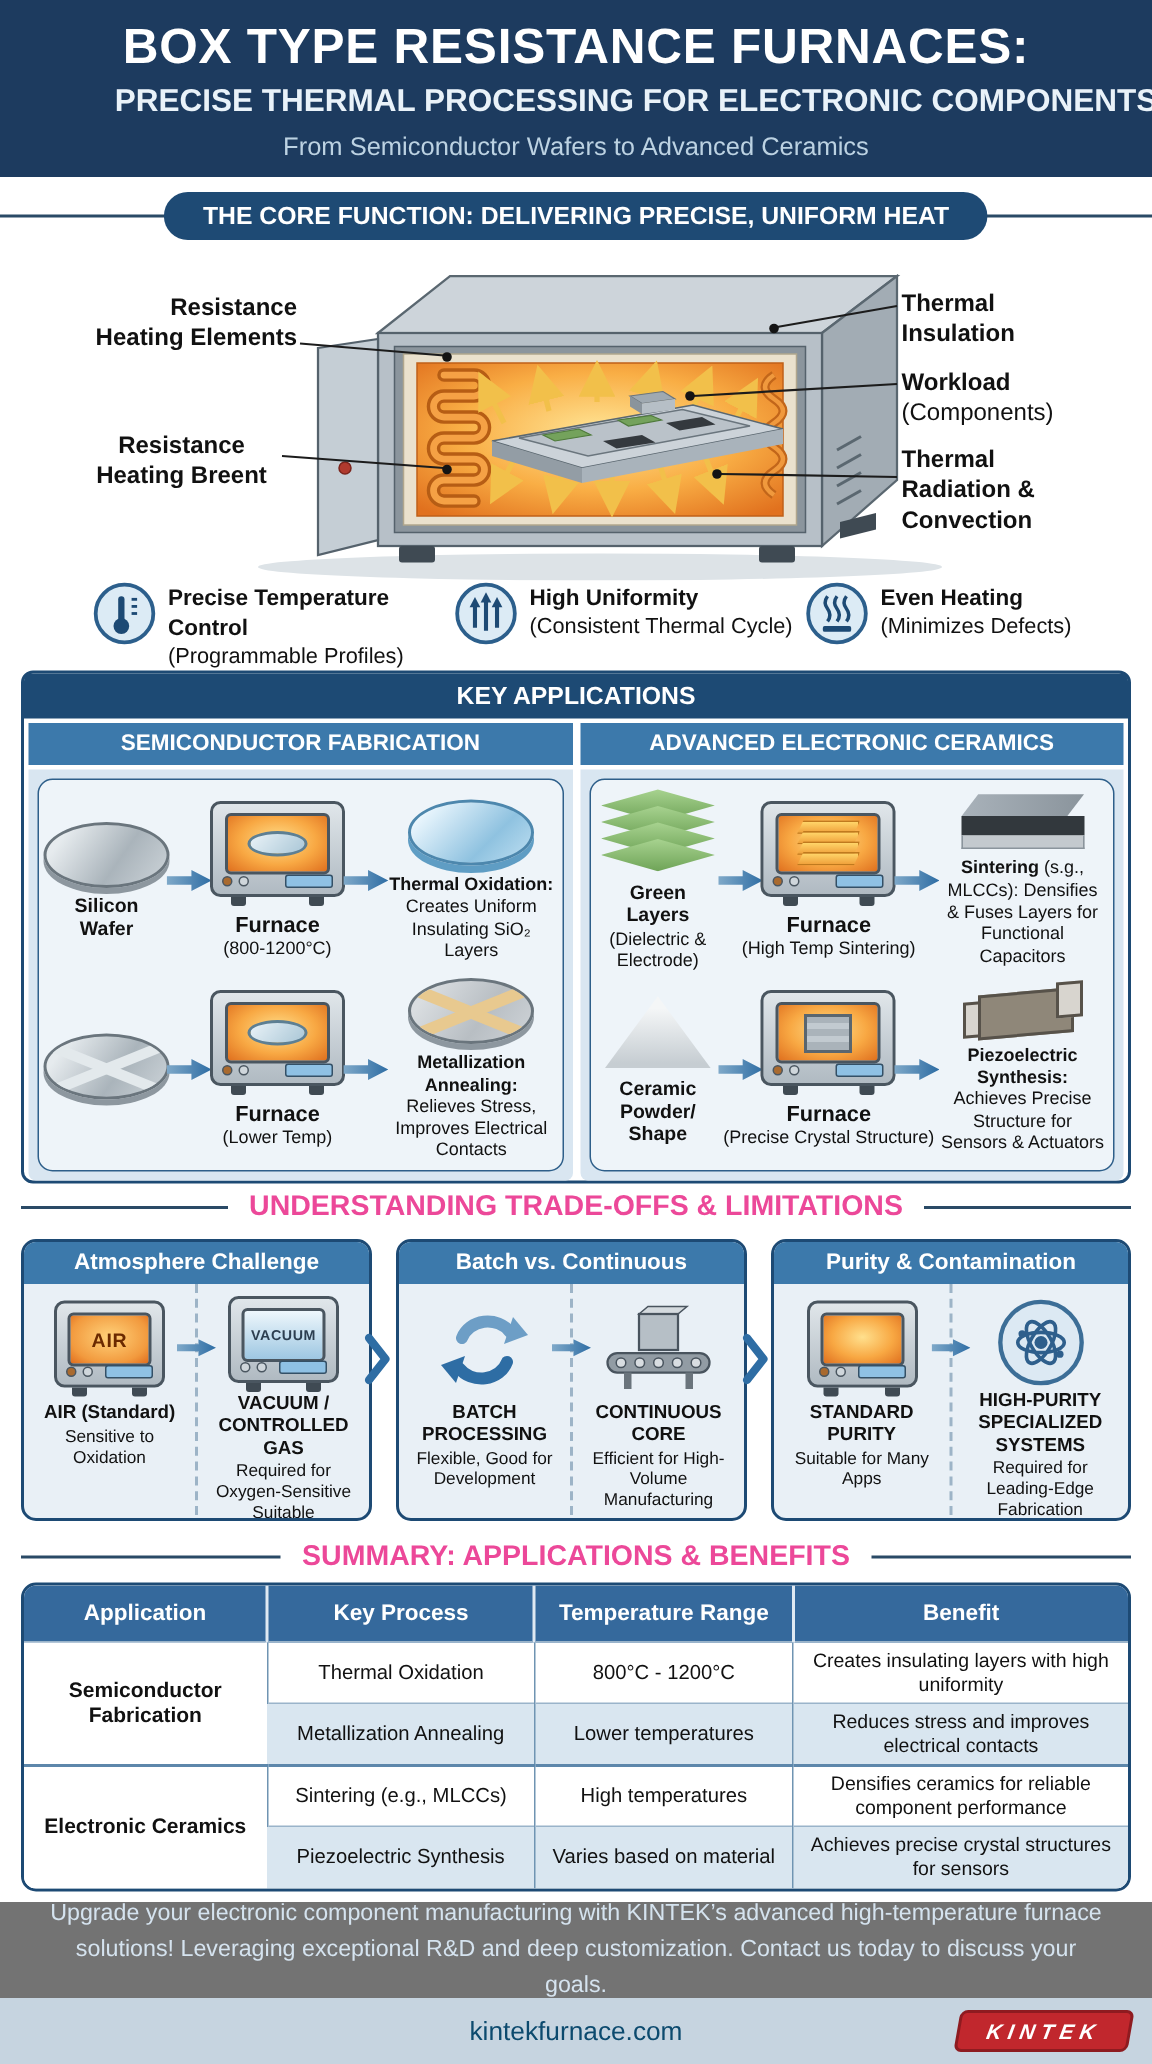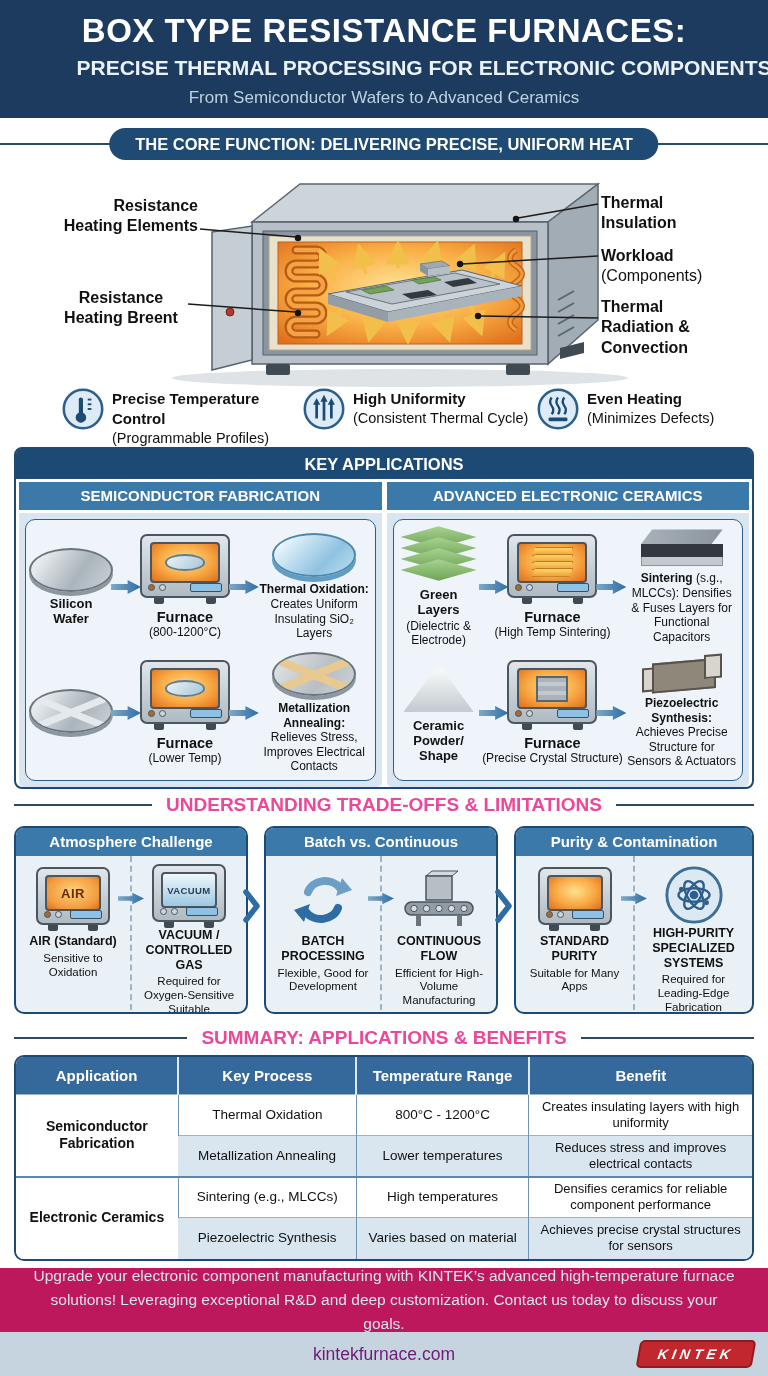--- a/index.html
+++ b/index.html
@@ -135,24 +135,24 @@
   table.sum th{background:#35699c;color:#fff;font-size:15px;font-weight:800;height:35px;border-left:2px solid #dfe9f2;}
   table.sum th:first-child{border-left:none;}
   table.sum td{border-left:1.5px solid #6f94b2;border-top:1px solid #9ab4ca;text-align:center;padding:3px 8px;height:41px;line-height:1.22;box-sizing:border-box;}
   table.sum td:first-child{border-left:none;}
   table.sum tr.alt td{background:#d9e6f0;}
   table.sum td.app{background:#fff;font-weight:bold;font-size:14px;border-top:1px solid #9ab4ca;}
   table.sum tr.group td{border-top:2px solid #5d87ab;}
   table.sum .benefit{font-size:13px;}
 
   
-  .cta{left:0;top:1268px;width:768px;height:64px;background:#be185d;display:flex;align-items:center;justify-content:center;}
+  .cta{left:0;top:1268px;width:768px;height:64px;background:#737373;display:flex;align-items:center;justify-content:center;}
   .cta p{margin:0;width:706px;text-align:center;color:#d5e3ef;font-size:15.5px;line-height:1.55;}
   .botbar{left:0;top:1332px;width:768px;height:44px;background:#c6d4e0;}
-  .site{left:0;top:1332px;width:768px;text-align:center;line-height:44px;font-size:17.5px;color:#701a75;}
+  .site{left:0;top:1332px;width:768px;text-align:center;line-height:44px;font-size:17.5px;color:#0c4a6e;}
   .logo{right:14px;top:1340px;left:auto;width:116px;height:28px;background:#c1272d;border:2px solid #8e1b20;border-radius:5px;
         transform:skewX(-10deg);display:flex;align-items:center;justify-content:center;box-sizing:border-box;position:absolute;}
   .logo span{color:#fff;font-style:italic;font-weight:900;font-size:14px;letter-spacing:4px;}
 </style>
 </head>
 <body>
 
 <div id="page">
 
   <div class="abs hdr">
@@ -554,21 +554,21 @@
               <circle cx="12" cy="38.5" r="3.2"></circle>
                 <circle cx="24.5" cy="38.5" r="3.2"></circle>
                 <circle cx="37" cy="38.5" r="3.2"></circle>
               <circle cx="49.5" cy="38.5" r="3.2"></circle>
                 <circle cx="62" cy="38.5" r="3.2"></circle>
             </g>
             <rect x="14" y="45" width="5" height="11" fill="#6a747c"></rect>
               <rect x="55" y="45" width="5" height="11" fill="#6a747c"></rect>
           </svg>
         </div>
-        <div class="tp-title">CONTINUOUS FLOW</div>
+        <div class="tp-title">CONTINUOUS CORE</div>
         <div class="tp-desc">Efficient for High-Volume Manufacturing</div>
       </div>
       <div class="tp-arrow flow-arrow sm"></div>
     </div>
   </div>
 
   <svg class="abs chev chev2" viewBox="0 0 20 36">
     <polyline points="4,4 15,18 4,32" fill="none" stroke="#2e6da4" stroke-width="5.5" stroke-linecap="round" stroke-linejoin="round"></polyline>
   </svg>
 

